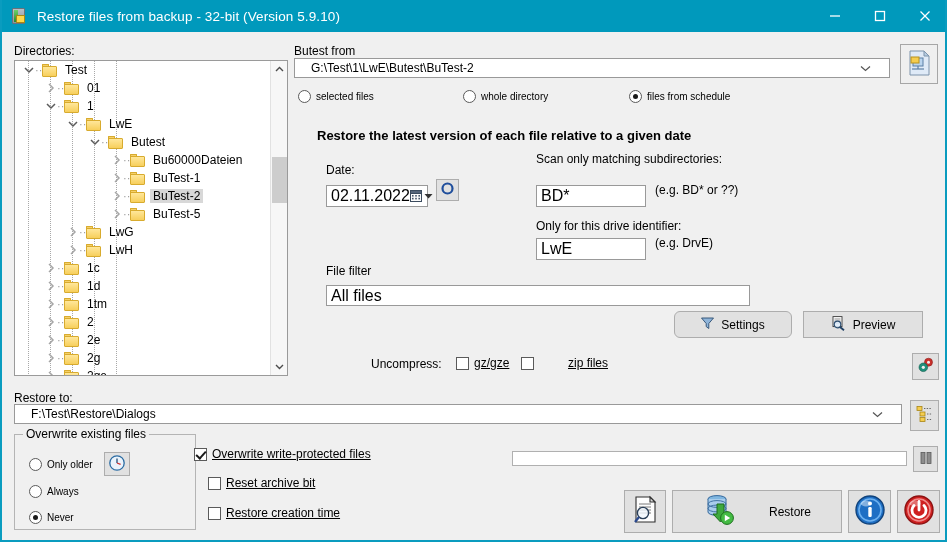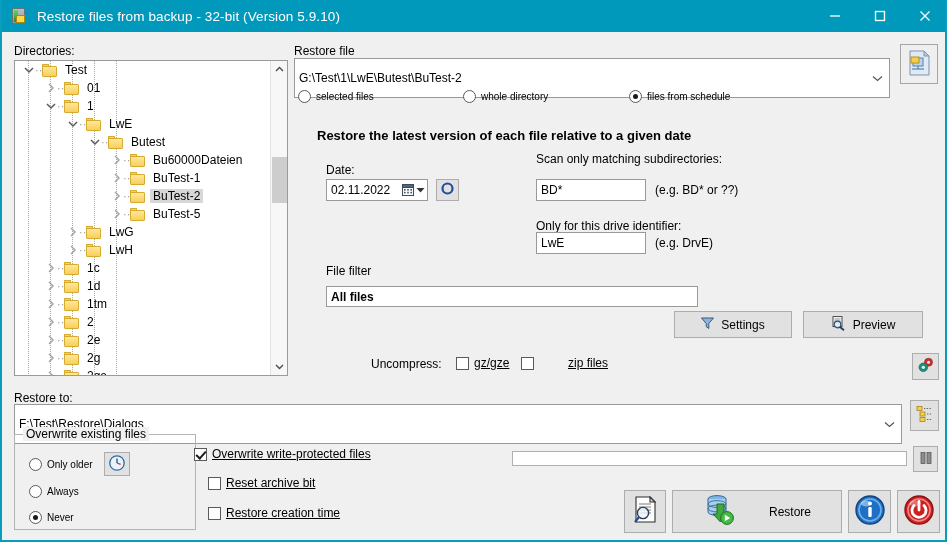--- a/index.html
+++ b/index.html
@@ -49,26 +49,26 @@
   }
   #winbuttons { position: absolute; right: 0; top: 0; display: flex; height: 32px; }
   .winbtn {
     width: 45px; height: 32px; display: flex; align-items: center; justify-content: center;
   }
   .winbtn svg { display: block; }
   
   .lbl { font-size: 12px; color: #000; }
   .field {
     background: #fff; border: 1px solid #999; height: 22px;
-    font-size: 12px; padding: 2px 4px; display: flex; align-items: center;
-    font-family: "Liberation Sans", sans-serif; color: #000;
+    font-size: 16px; padding: 2px 4px; display: flex; align-items: center;
+    font-family: "Liberation Sans", sans-serif; color: #000; margin-top: 6px;
   }
   .combo {
-    background: #fff; border: 1px solid #999; height: 40px;
-    display: flex; align-items: center; padding: 0 4px;
+    background: #fff; border: 1px solid #999; height: 20px;
+    display: flex; align-items: center; padding: 0 16px;
     font-size: 12px; position: relative;
   }
   .combo .cval { flex: 1; white-space: nowrap; overflow: hidden; }
   .combo .carrow { width: 16px; text-align: center; color: #444; font-size: 11px; }
   .btn {
     background: #e1e1e1; border: 1px solid #adadad;
     display: flex; align-items: center; justify-content: center;
     font-size: 12px; color: #000; cursor: default;
   }
   .radio { display: flex; align-items: center; gap: 5px; font-size: 10px; white-space: nowrap; }
@@ -431,21 +431,21 @@
       </div>
       <div class="thumb" style="top:96px;height:46px;"></div>
       <div class="arw" style="bottom:0;">
         <svg width="9" height="7" viewBox="0 0 9 7">
             <polyline points="1,2 4.5,5.5 8,2" fill="none" stroke="#4c4c4c" stroke-width="1.4"></polyline>
           </svg>
       </div>
     </div>
   </div>
 
-  <div class="lbl" style="position:absolute;left:292px;top:44px;">Restore file</div>
+  <div class="lbl" style="position:absolute;left:292px;top:44px;">Butest from</div>
 
   <div class="combo" style="position:absolute;left:292px;top:58px;width:596px;">
     <span class="cval">G:\Test\1\LwE\Butest\BuTest-2</span>
     <span class="carrow">
       <svg width="11" height="7" viewBox="0 0 11 7">
           <polyline points="1,1.5 5.5,5.5 10,1.5" fill="none" stroke="#555" stroke-width="1.2"></polyline>
         </svg>
     </span>
   </div>
 
@@ -510,23 +510,23 @@
 
   <div class="lbl" style="position:absolute;left:534px;top:152px;">Scan only matching subdirectories:</div>
   <div class="field" style="position:absolute;left:534px;top:179px;width:110px;">BD*</div>
   <div class="lbl" style="position:absolute;left:653px;top:183px;">(e.g. BD* or ??)</div>
 
   <div class="lbl" style="position:absolute;left:534px;top:219px;">Only for this drive identifier:</div>
   <div class="field" style="position:absolute;left:534px;top:232px;width:110px;">LwE</div>
   <div class="lbl" style="position:absolute;left:653px;top:236px;">(e.g. DrvE)</div>
 
   <div class="lbl" style="position:absolute;left:324px;top:264px;">File filter</div>
-  <div class="field" style="position:absolute;left:324px;top:286px;width:372px;height:21px;font-weight:bold;">All files</div>
-
-  <div class="btn" style="position:absolute;left:672px;top:311px;width:118px;height:27px;gap:7px;">
+  <div class="field" style="position:absolute;left:324px;top:279px;width:424px;height:21px;">All files</div>
+
+  <div class="btn" style="position:absolute;left:672px;top:311px;width:118px;height:27px;gap:7px;border-radius:6px;">
     <span>
       <svg width="13" height="13" viewBox="0 0 13 13">
           <polygon points="0.5,1 12.5,1 7.8,6.5 7.8,11.5 5.2,9.6 5.2,6.5" fill="#8fb4d9" stroke="#2b4d70" stroke-width="0.9"></polygon>
         </svg>
     </span>
     <span>Settings</span>
   </div>
   <div class="btn" style="position:absolute;left:801px;top:311px;width:120px;height:27px;gap:7px;">
     <span>
       <svg width="15" height="15" viewBox="0 0 15 15">

